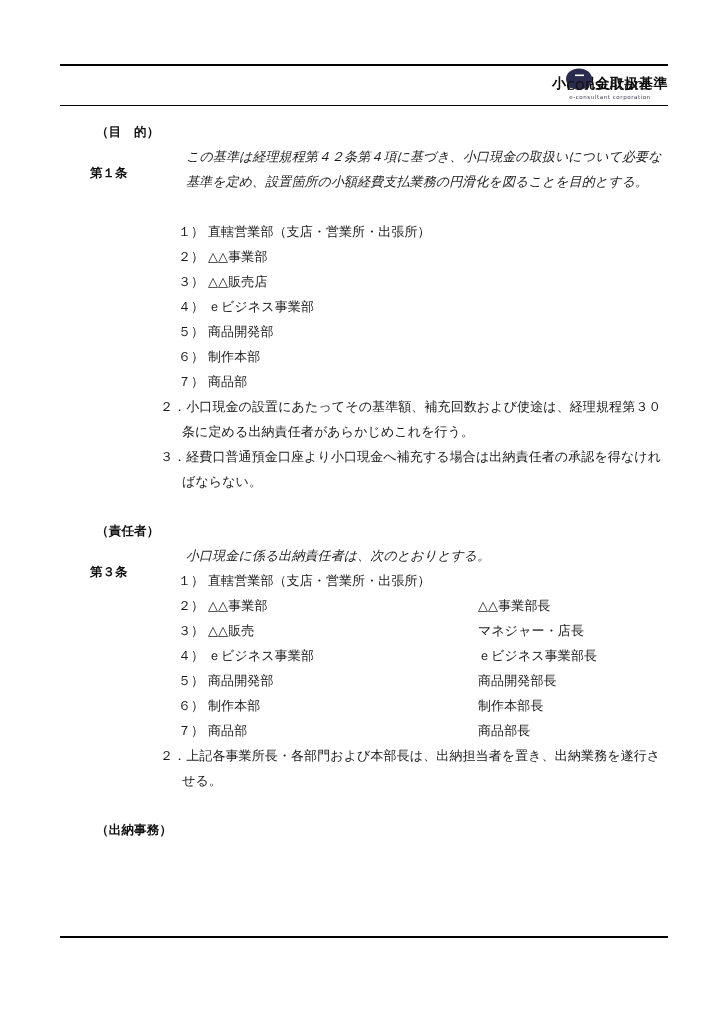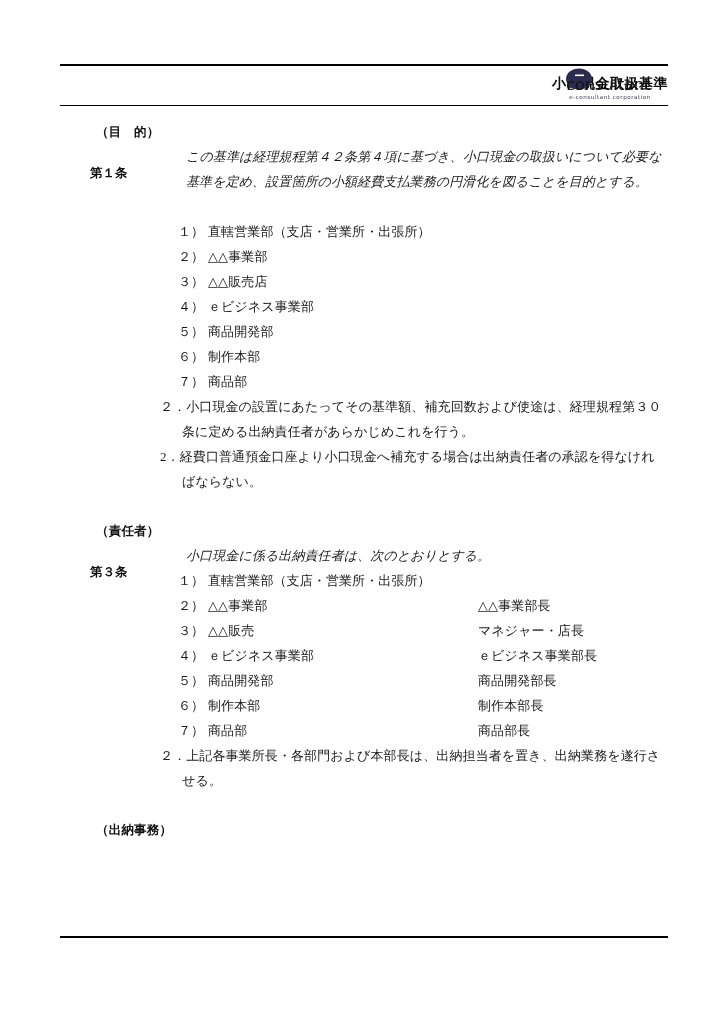--- a/index.html
+++ b/index.html
@@ -250,21 +250,21 @@
           <li class="num-item">
             <span class="num-marker">６）</span>
             <span class="num-text">制作本部</span>
           </li>
           <li class="num-item">
             <span class="num-marker">７）</span>
             <span class="num-text">商品部</span>
           </li>
         </ul>
         <div class="sub-para">２．小口現金の設置にあたってその基準額、補充回数および使途は、経理規程第３０条に定める出納責任者があらかじめこれを行う。</div>
-        <div class="sub-para">2．経費口普通預金口座より小口現金へ補充する場合は出納責任者の承認を得なければならない。</div>
+        <div class="sub-para">３．経費口普通預金口座より小口現金へ補充する場合は出納責任者の承認を得なければならない。</div>
       </div>
       <div class="spacer-lg"></div>
       <div class="section">
         <div class="section-heading">（責任者）</div>
         <div class="article">
           <div class="article-label">第３条</div>
           <div class="article-body"><span class="lead">小口現金に係る出納責任者は、次のとおりとする。</span></div>
         </div>
         <ul class="num-list">
           <li class="num-item">

